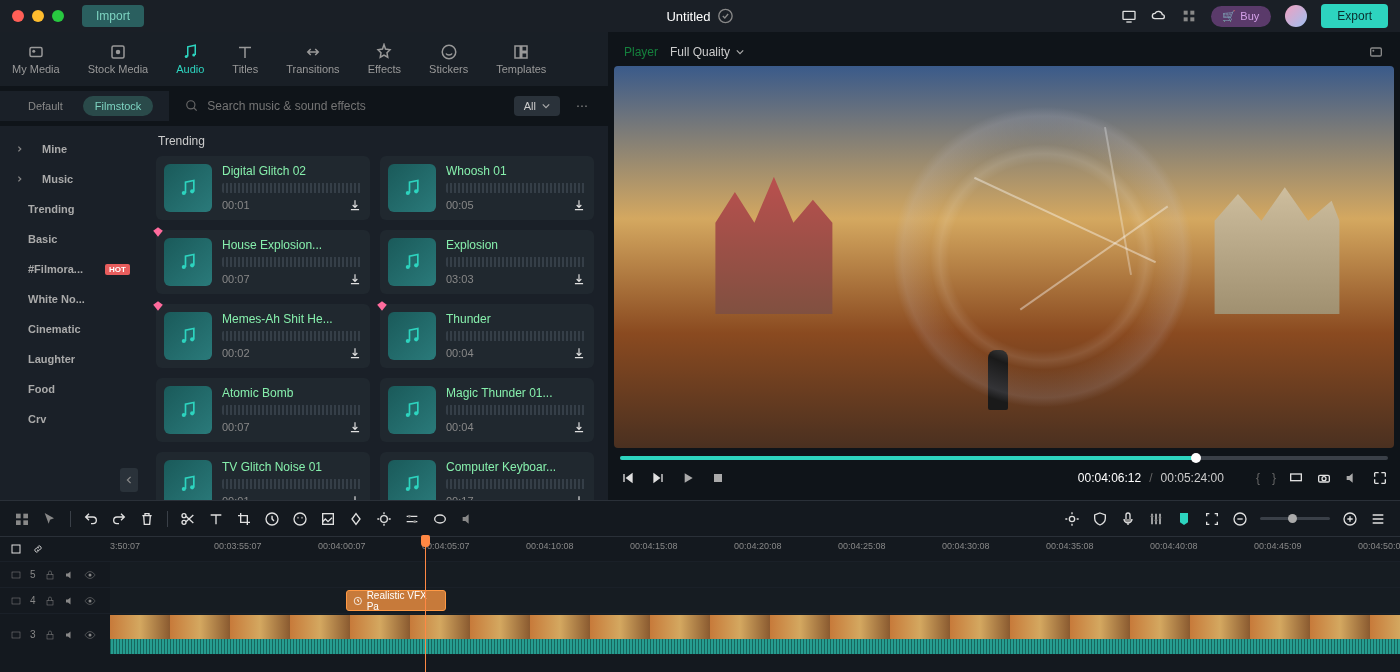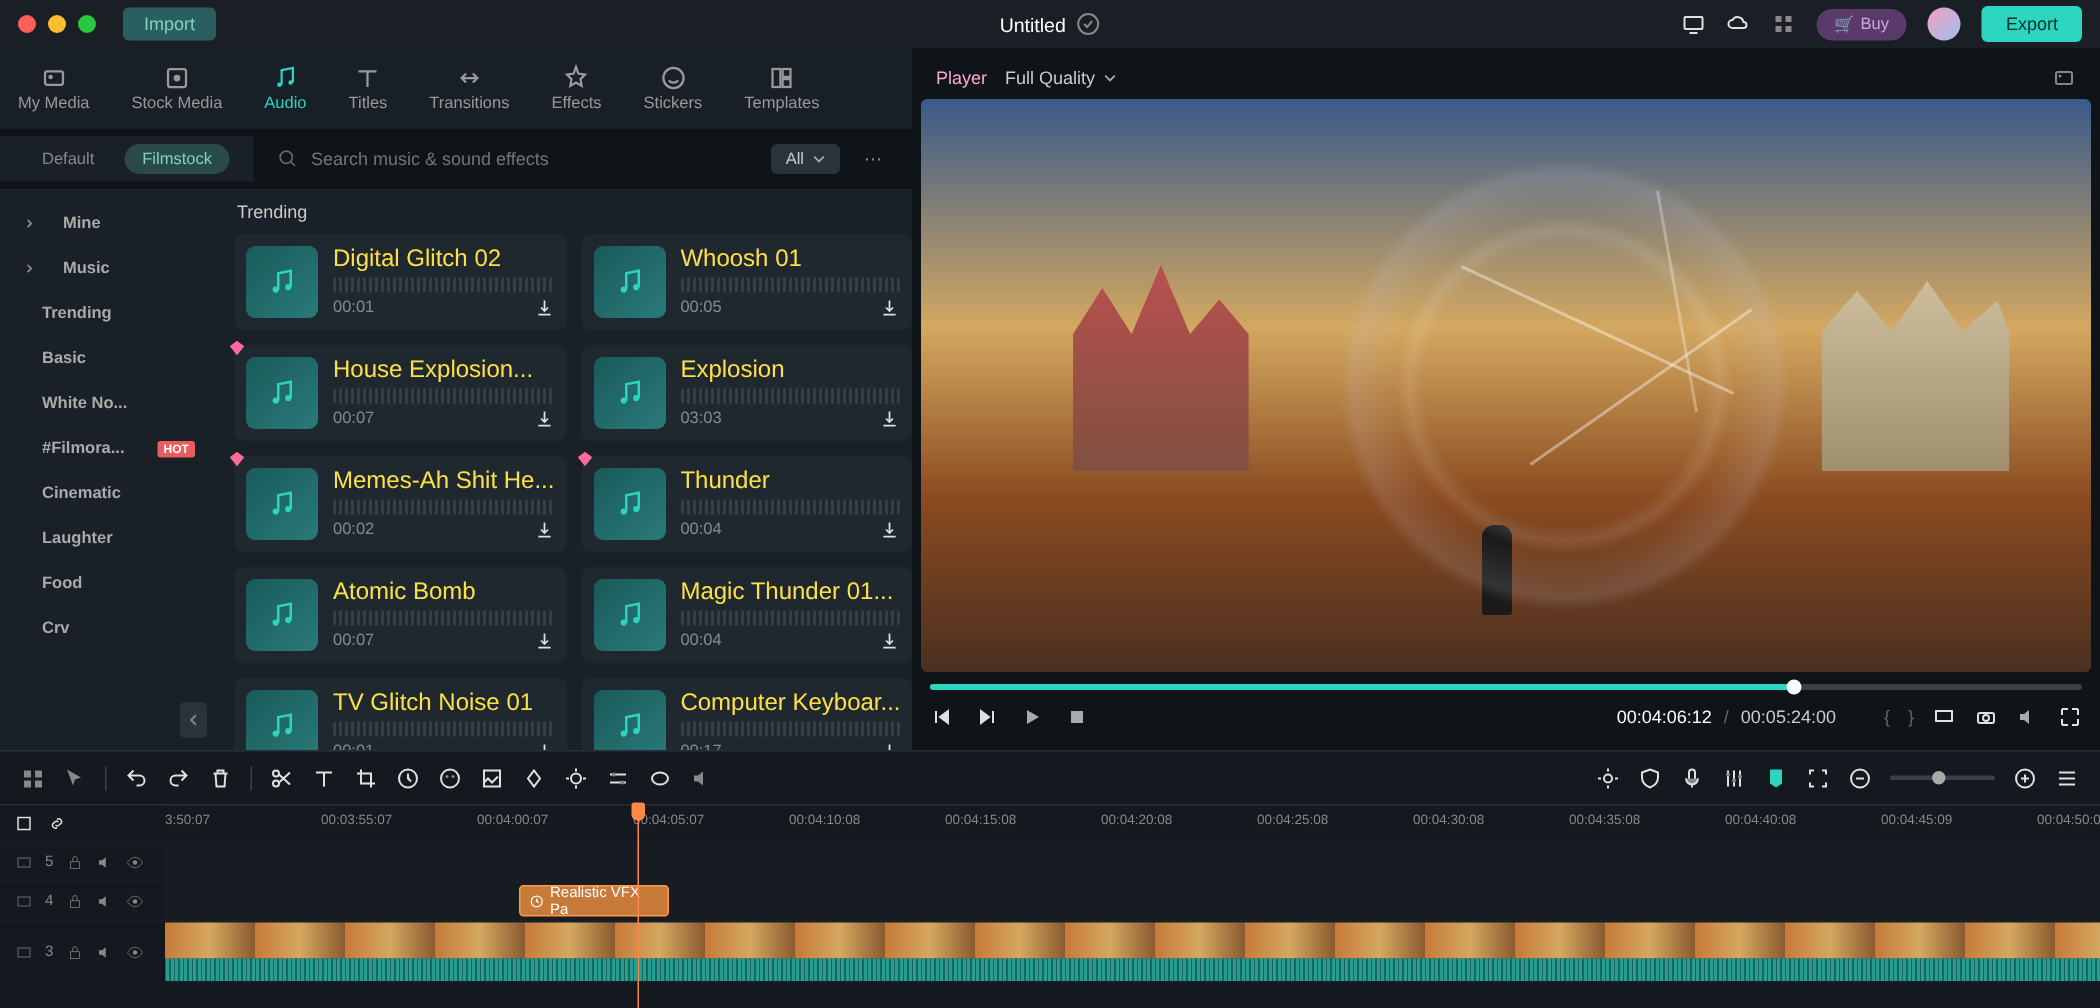--- a/index.html
+++ b/index.html
@@ -39,29 +39,29 @@
 .search-box input{background:transparent;border:none;color:#22c55e;font-size:12px;outline:none;flex:1;}
 .filter-dd{background:#2a323a;color:#ccc;padding:4px 10px;border-radius:4px;font-size:11px;display:flex;align-items:center;gap:6px;cursor:pointer;}
 .dots{color:#888;cursor:pointer;padding:0 4px;}
 .trending-header{padding:8px 16px;color:#ccc;font-size:12px;}
 .audio-grid{display:grid;grid-template-columns:1fr 1fr;gap:10px;padding:0 14px;overflow-y:auto;flex:1;}
 .audio-card{background:#20282f;border-radius:6px;padding:8px;display:flex;gap:10px;height:64px;position:relative;}
 .audio-thumb{width:48px;height:48px;border-radius:6px;background:linear-gradient(135deg,#1a5a5a,#2a7a7a);display:flex;align-items:center;justify-content:center;flex-shrink:0;position:relative;}
 .audio-thumb svg{width:20px;height:20px;fill:#2dd4bf;}
 .premium-gem{position:absolute;top:-4px;left:-4px;width:12px;height:12px;}
 .audio-info{flex:1;display:flex;flex-direction:column;justify-content:space-between;min-width:0;}
-.audio-title{color:#fde047;font-size:16px;white-space:nowrap;overflow:hidden;text-overflow:ellipsis;}
+.audio-title{color:#86efac;font-size:12px;white-space:nowrap;overflow:hidden;text-overflow:ellipsis;}
 .audio-wave{height:10px;background:repeating-linear-gradient(90deg,#4a5560 0,#4a5560 2px,transparent 2px,transparent 4px);opacity:0.5;border-radius:2px;}
 .audio-bottom{display:flex;justify-content:space-between;align-items:center;}
 .audio-dur{color:#888;font-size:11px;}
 .dl-icon{width:14px;height:14px;fill:#888;cursor:pointer;}
 .collapse-btn{position:absolute;bottom:8px;left:120px;width:18px;height:24px;background:#2a323a;border-radius:3px;display:flex;align-items:center;justify-content:center;cursor:pointer;}
 .right-panel{flex:1;display:flex;flex-direction:column;padding:6px;}
 .player-header{display:flex;align-items:center;padding:6px 10px;gap:12px;}
-.player-label{color:#f9a8d4;font-size:12px;}
+.player-label{color:#15803d;font-size:12px;}
 .quality-dd{color:#ccc;font-size:12px;display:flex;align-items:center;gap:6px;cursor:pointer;}
 .snapshot-icon{margin-left:auto;cursor:pointer;}
 .preview{flex:1;background:linear-gradient(180deg,#3a5a8a 0%,#d4a860 40%,#8a4a20 70%,#4a3020 100%);border-radius:4px;position:relative;overflow:hidden;}
 .preview-overlay{position:absolute;inset:0;background:radial-gradient(circle at 55% 50%,transparent 20%,rgba(255,255,255,0.1) 22%,transparent 24%,rgba(200,200,220,0.15) 30%,transparent 32%);}
 .castle{position:absolute;bottom:35%;left:8%;width:25%;height:40%;background:linear-gradient(180deg,#c05050,#805040);clip-path:polygon(20% 100%,20% 40%,30% 20%,40% 40%,50% 10%,60% 40%,70% 25%,80% 40%,80% 100%);}
 .castle2{position:absolute;bottom:35%;right:5%;width:20%;height:35%;background:linear-gradient(180deg,#d0c0a0,#a09070);clip-path:polygon(10% 100%,10% 30%,25% 10%,40% 30%,55% 5%,70% 30%,85% 15%,90% 30%,90% 100%);}
 .figure{position:absolute;bottom:10%;left:48%;width:20px;height:60px;background:#1a1a1a;border-radius:8px 8px 2px 2px;}
 .crack1{position:absolute;top:40%;left:45%;width:200px;height:2px;background:rgba(255,255,255,0.4);transform:rotate(25deg);}
 .crack2{position:absolute;top:50%;left:50%;width:180px;height:2px;background:rgba(255,255,255,0.4);transform:rotate(-35deg);}
 .crack3{position:absolute;top:35%;left:55%;width:150px;height:2px;background:rgba(255,255,255,0.3);transform:rotate(80deg);}
@@ -236,25 +236,25 @@
               </svg>
               <span>Music</span>
             </div>
             <div class="side-item sub selected">
               <span>Trending</span>
             </div>
             <div class="side-item sub">
               <span>Basic</span>
             </div>
             <div class="side-item sub">
-              <span>White No...</span>
-            </div>
-            <div class="side-item sub">
               <span>#Filmora...</span>
               <span class="hot-badge">HOT</span>
+            </div>
+            <div class="side-item sub">
+              <span>White No...</span>
             </div>
             <div class="side-item sub">
               <span>Cinematic</span>
             </div>
             <div class="side-item sub">
               <span>Laughter</span>
             </div>
             <div class="side-item sub">
               <span>Food</span>
             </div>

